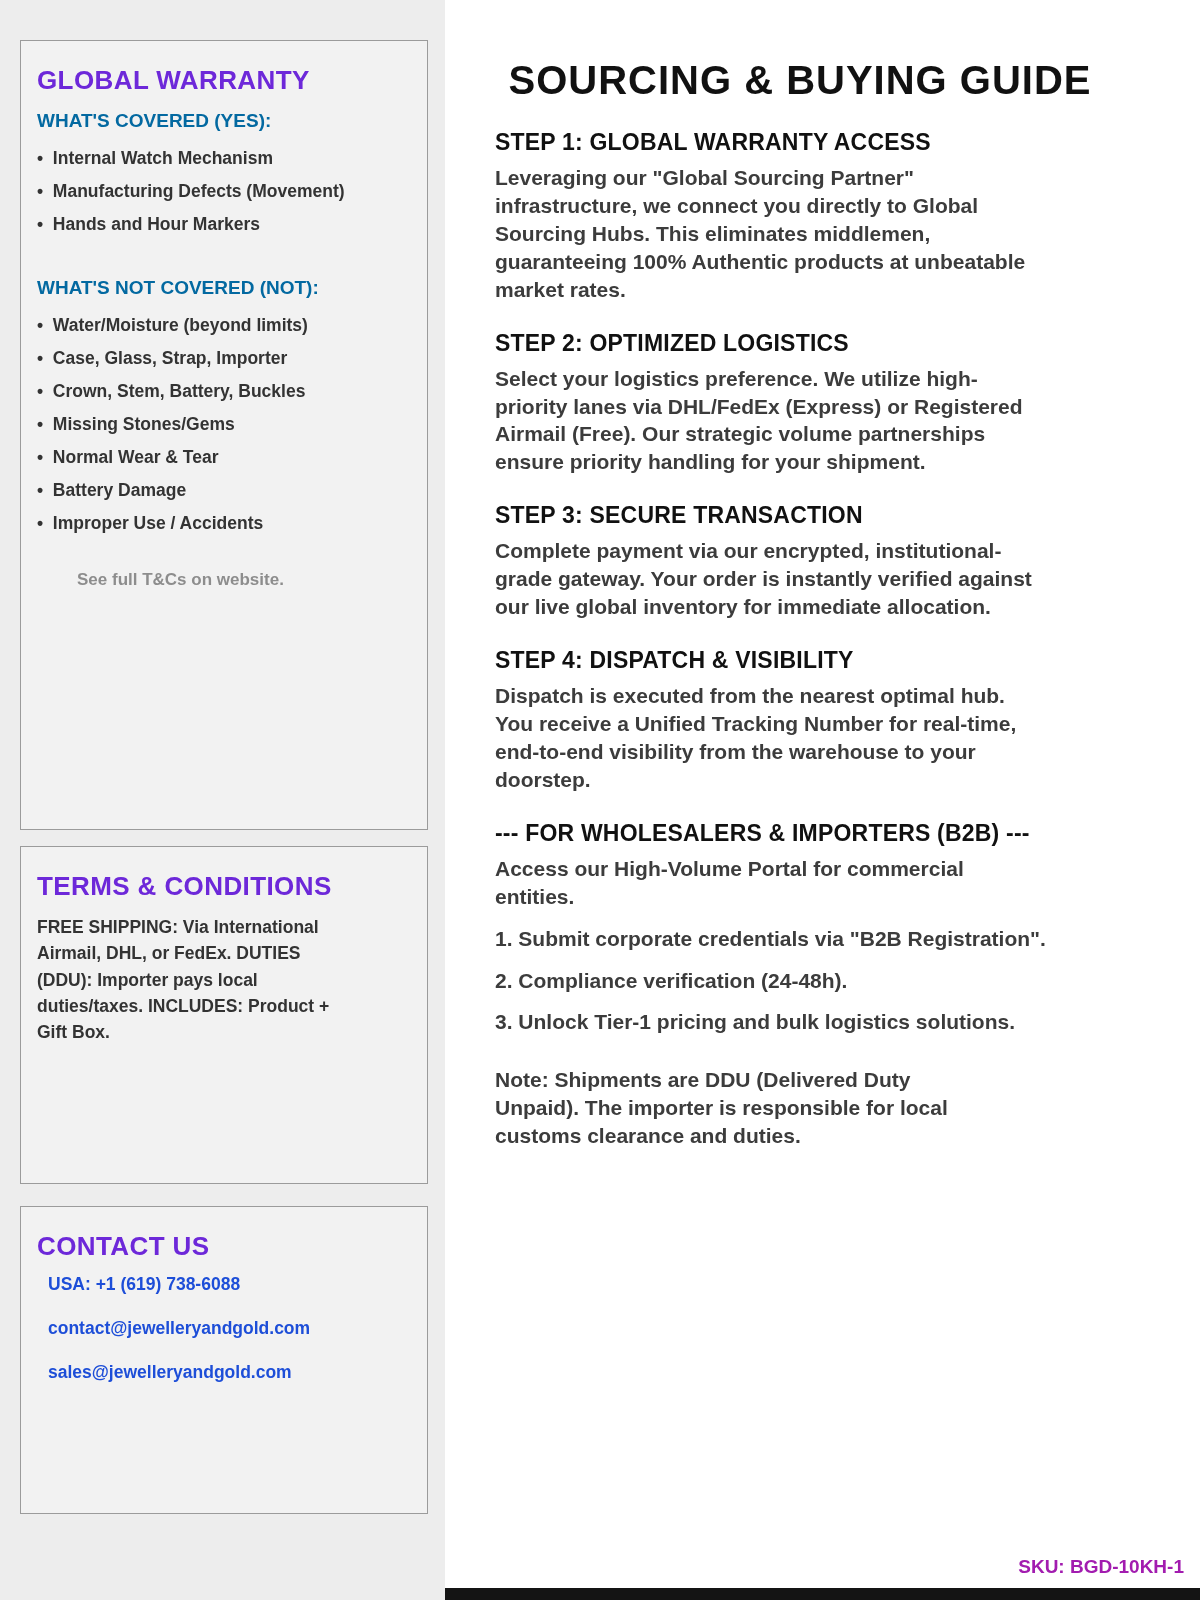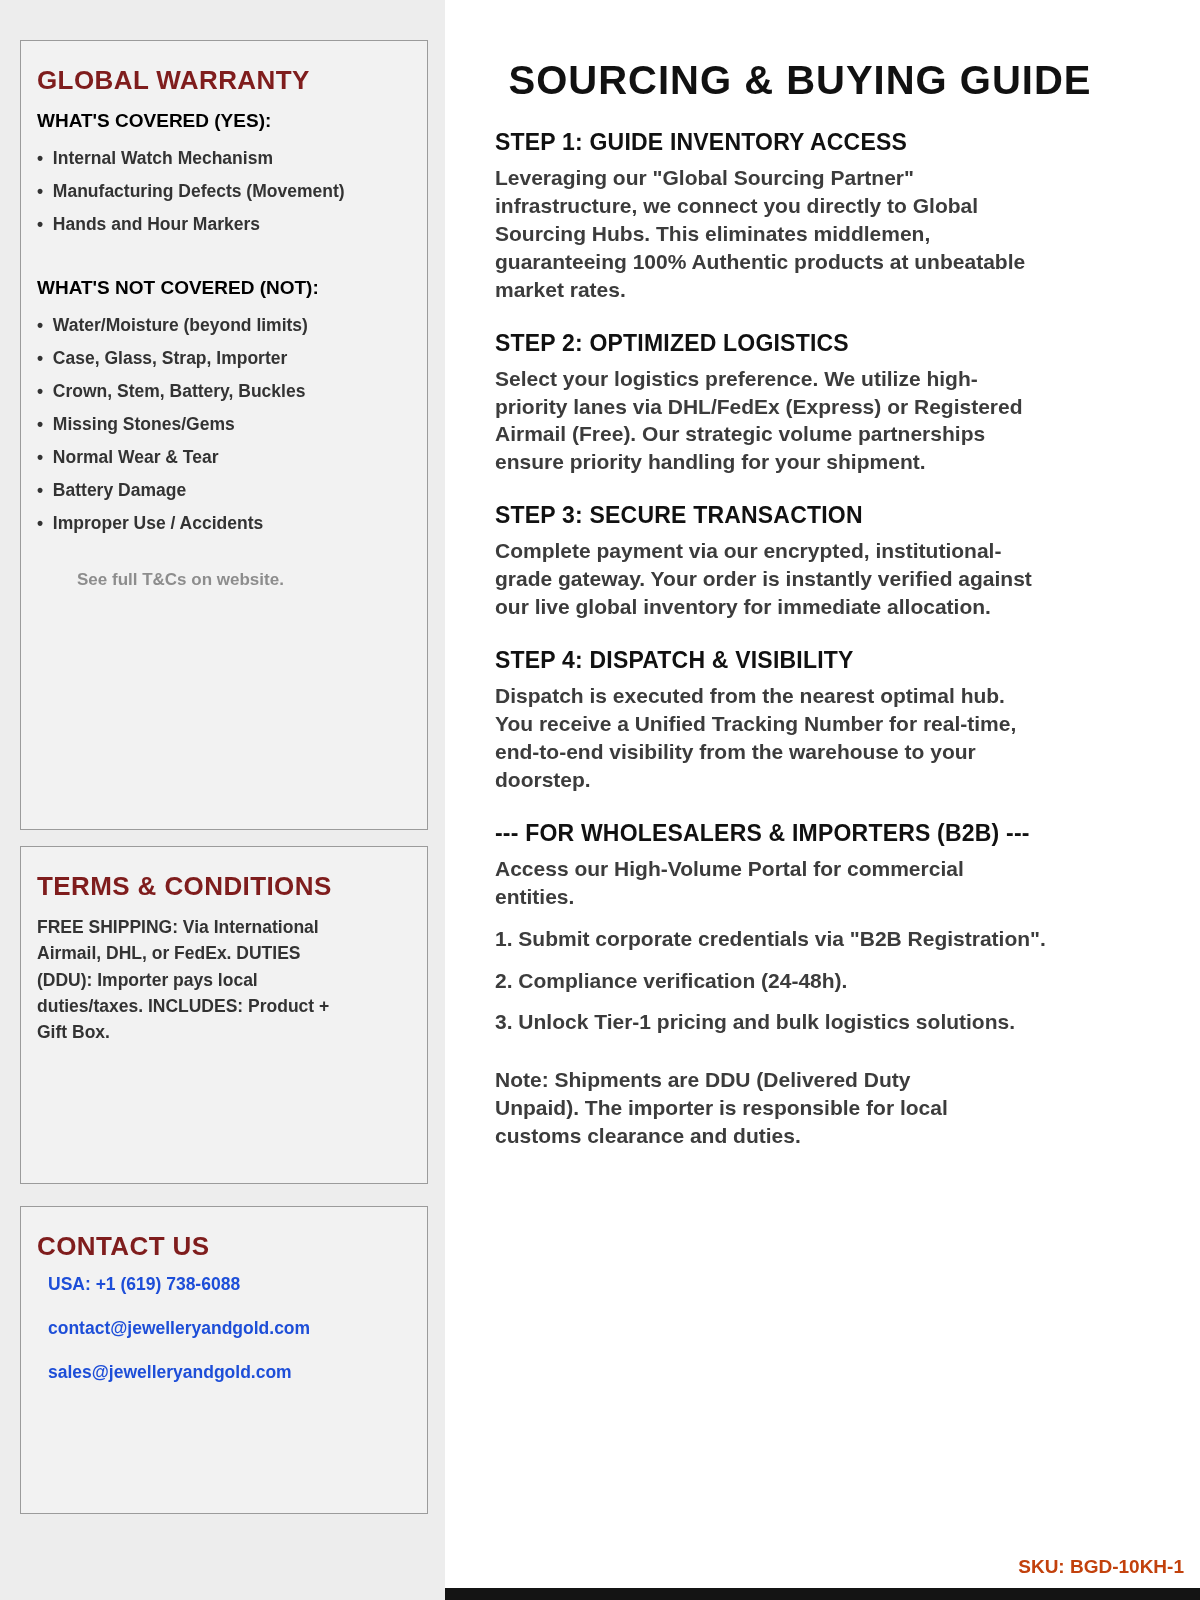--- a/index.html
+++ b/index.html
@@ -31,28 +31,28 @@
     box-sizing: border-box;
     padding: 24px 16px 20px 16px;
   }
   .panel-warranty { height: 790px; margin-bottom: 16px; }
   .panel-terms    { height: 338px; margin-bottom: 22px; }
   .panel-contact  { height: 308px; }
 
   .panel-title {
     font-size: 26px;
     font-weight: bold;
-    color: #7f1d1d;
+    color: #6d28d9;
     letter-spacing: 0.4px;
     margin: 0 0 12px 0;
   }
   .sub-title {
     font-size: 19px;
     font-weight: bold;
-    color: #000000;
+    color: #0369a1;
     margin: 14px 0 10px 0;
   }
   .sub-title.second { margin-top: 36px; }
   .bullet-item {
     font-size: 17.5px;
     font-weight: bold;
     color: #333333;
     padding: 6px 0;
   }
   .bullet-item::before {
@@ -121,21 +121,21 @@
     margin: 30px 0 0 0;
   }
 
   
   .sku {
     position: absolute;
     right: 16px;
     bottom: 22px;
     font-size: 19px;
     font-weight: bold;
-    color: #c2410c;
+    color: #a21caf;
   }
   .bottom-bar {
     position: absolute;
     left: 445px; right: 0; bottom: 0;
     height: 12px;
     background: #141414;
   }
 </style>
 </head>
 <body>
@@ -171,21 +171,21 @@
       <div class="contact-line">USA: +1 (619) 738-6088</div>
       <div class="contact-line">contact@jewelleryandgold.com</div>
       <div class="contact-line">sales@jewelleryandgold.com</div>
     </div>
   </div>
 
   <div class="main">
     <h1 class="main-title">SOURCING &amp; BUYING GUIDE</h1>
 
     <div class="section">
-      <h2 class="section-heading">STEP 1: GUIDE INVENTORY ACCESS</h2>
+      <h2 class="section-heading">STEP 1: GLOBAL WARRANTY ACCESS</h2>
       <p class="section-para">Leveraging our "Global Sourcing Partner" infrastructure, we connect you directly to Global Sourcing Hubs. This eliminates middlemen, guaranteeing 100% Authentic products at unbeatable market rates.</p>
     </div>
 
     <div class="section">
       <h2 class="section-heading">STEP 2: OPTIMIZED LOGISTICS</h2>
       <p class="section-para">Select your logistics preference. We utilize high-priority lanes via DHL/FedEx (Express) or Registered Airmail (Free). Our strategic volume partnerships ensure priority handling for your shipment.</p>
     </div>
 
     <div class="section">
       <h2 class="section-heading">STEP 3: SECURE TRANSACTION</h2>

